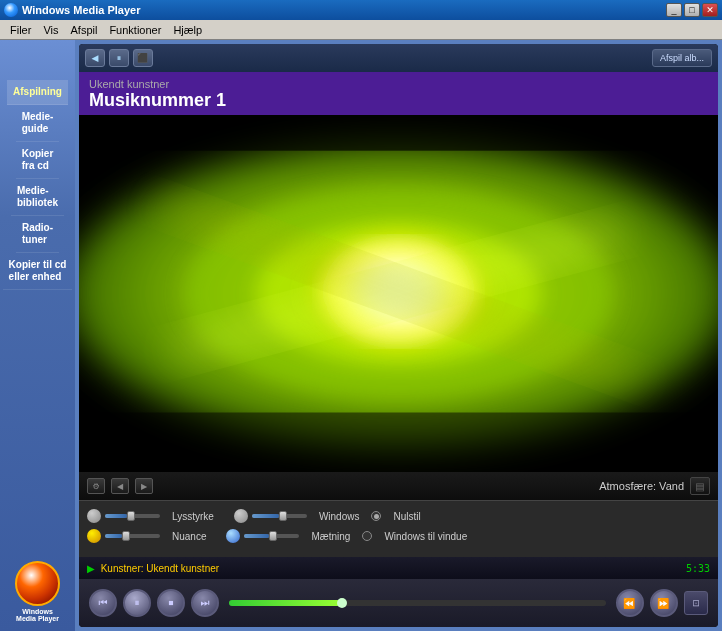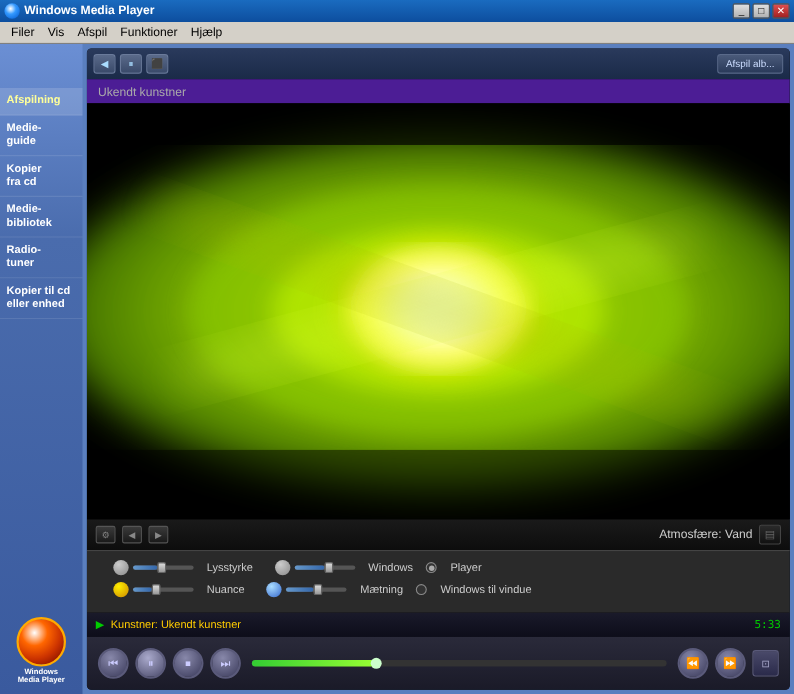--- a/index.html
+++ b/index.html
@@ -77,20 +77,21 @@
     }
 
     
     .sidebar {
       width: 75px;
       background: linear-gradient(to bottom, #6b8fd4 0%, #4a6cad 30%, #3a5a9e 100%);
       display: flex;
       flex-direction: column;
       padding-top: 40px;
       flex-shrink: 0;
+      align-items: center;
     }
     .sidebar-item {
       padding: 6px 6px;
       color: white;
       font-size: 10px;
       font-weight: bold;
       cursor: pointer;
       line-height: 1.2;
       border-bottom: 1px solid rgba(255,255,255,0.1);
     }
@@ -237,21 +238,21 @@
       align-items: center;
       justify-content: center;
       cursor: pointer;
       color: #666;
       font-size: 10px;
     }
 
     
     .video-settings {
       background: #2a2a2a;
-      padding: 8px 24px;
+      padding: 8px 8px;
       flex-shrink: 0;
       border-top: 1px solid #444;
     }
     .settings-row {
       display: flex;
       align-items: center;
       gap: 12px;
       margin-bottom: 6px;
     }
     .setting-group {
@@ -479,20 +480,21 @@
     <div class="top-toolbar">
       <div class="toolbar-btn">◀</div>
       <div class="toolbar-btn">⏸</div>
       <div class="toolbar-btn">⬛</div>
       <div class="toolbar-spacer"></div>
       <div class="toolbar-right-btn">Afspil alb...</div>
     </div>
 
     <div class="now-playing-header">
       <div class="artist-name">Ukendt kunstner</div>
+      <div class="track-name">Musiknummer 1</div>
     </div>
 
     <div class="visualization">
       <svg class="viz-svg" viewBox="0 0 620 300" preserveAspectRatio="xMidYMid slice">
         <defs>
           <radialGradient id="bgGrad" cx="50%" cy="50%" r="70%">
             <stop offset="0%" stop-color="#ffffaa"></stop>
             <stop offset="20%" stop-color="#ddff00"></stop>
             <stop offset="50%" stop-color="#88cc00"></stop>
             <stop offset="80%" stop-color="#336600"></stop>
@@ -555,21 +557,21 @@
         <div class="setting-group" style="margin-left:8px;">
           <div class="setting-icon gray"></div>
           <div class="slider-track">
             <div class="slider-fill" style="width: 50%"></div>
             <div class="slider-thumb" style="left: 50%"></div>
           </div>
         </div>
         <span class="setting-label">Windows</span>
 
         <div class="radio-btn checked"></div>
-        <span class="setting-label">Player</span>
+        <span class="setting-label">Nulstil</span>
       </div>
 
       <div class="settings-row">
 
         <div class="setting-group">
           <div class="setting-icon yellow"></div>
           <div class="slider-track">
             <div class="slider-fill" style="width: 30%"></div>
             <div class="slider-thumb" style="left: 30%"></div>
           </div>

